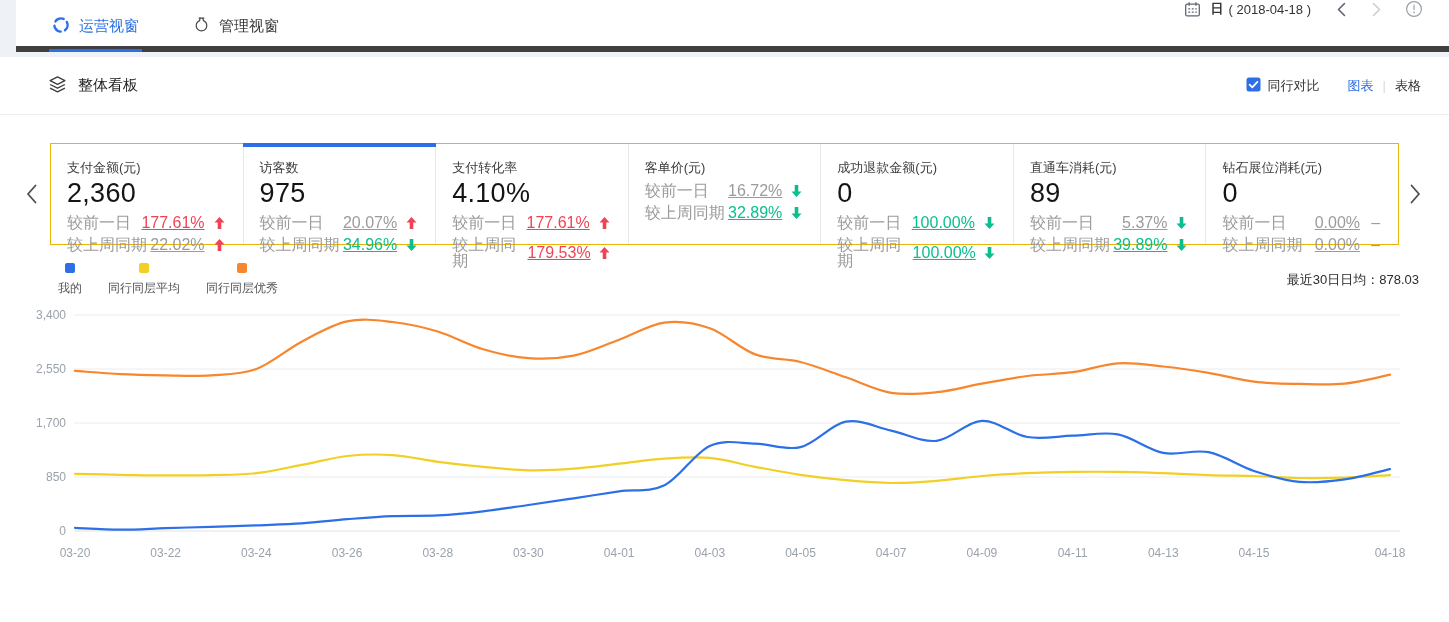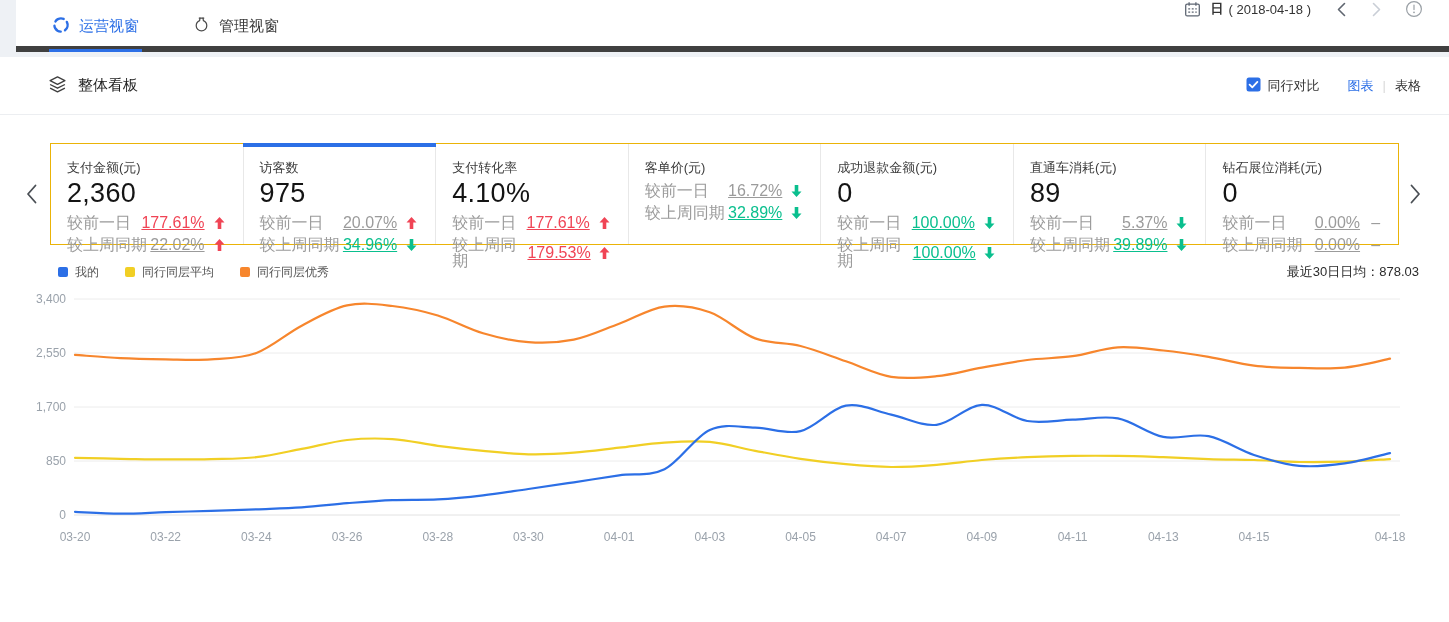--- a/index.html
+++ b/index.html
@@ -60,21 +60,21 @@
   .c-gray{color:#9b9b9b;}
   .scrollbtn{position:absolute;top:50%;transform:translateY(-50%);color:#4a4f55;cursor:pointer;display:flex;}
   .scroll-left{left:-24px;}
   .scroll-right{right:-22px;}
   
   .chart-head{
     display:flex;align-items:center;justify-content:space-between;
     margin:18px 30px 0 58px;font-size:12px;
   }
   .legend{display:flex;gap:26px;}
-  .legend-item{display:flex;align-items:center;gap:7px;color:#555;cursor:pointer;}
+  .legend-item{display:flex;align-items:center;gap:7px;color:#555;cursor:pointer;flex-direction:column;}
   .legend-swatch{width:10px;height:10px;border-radius:2px;}
   .avg-note{font-size:13px;color:#2b2b2b;}
   #chart{display:block;margin-top:4px;}
 </style>
 </head>
 <body>
 
 <div>
 
   <header class="topnav">

